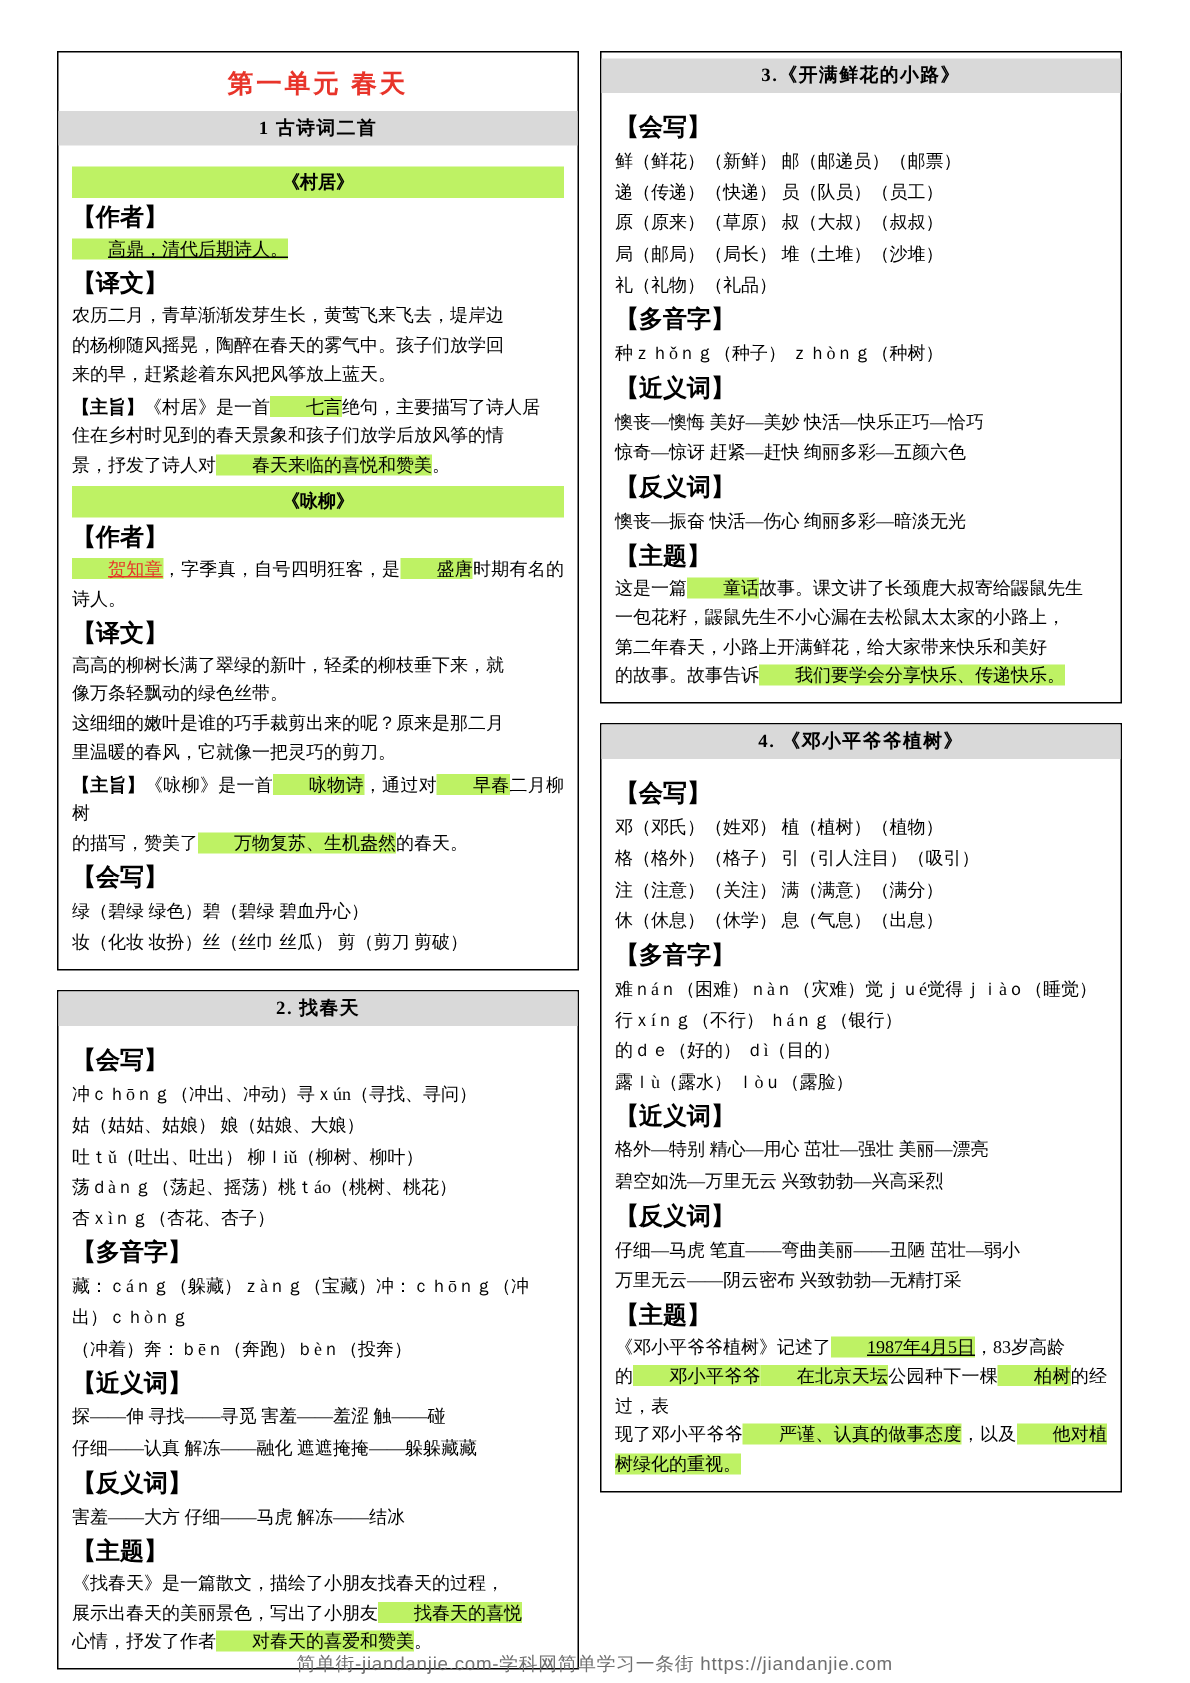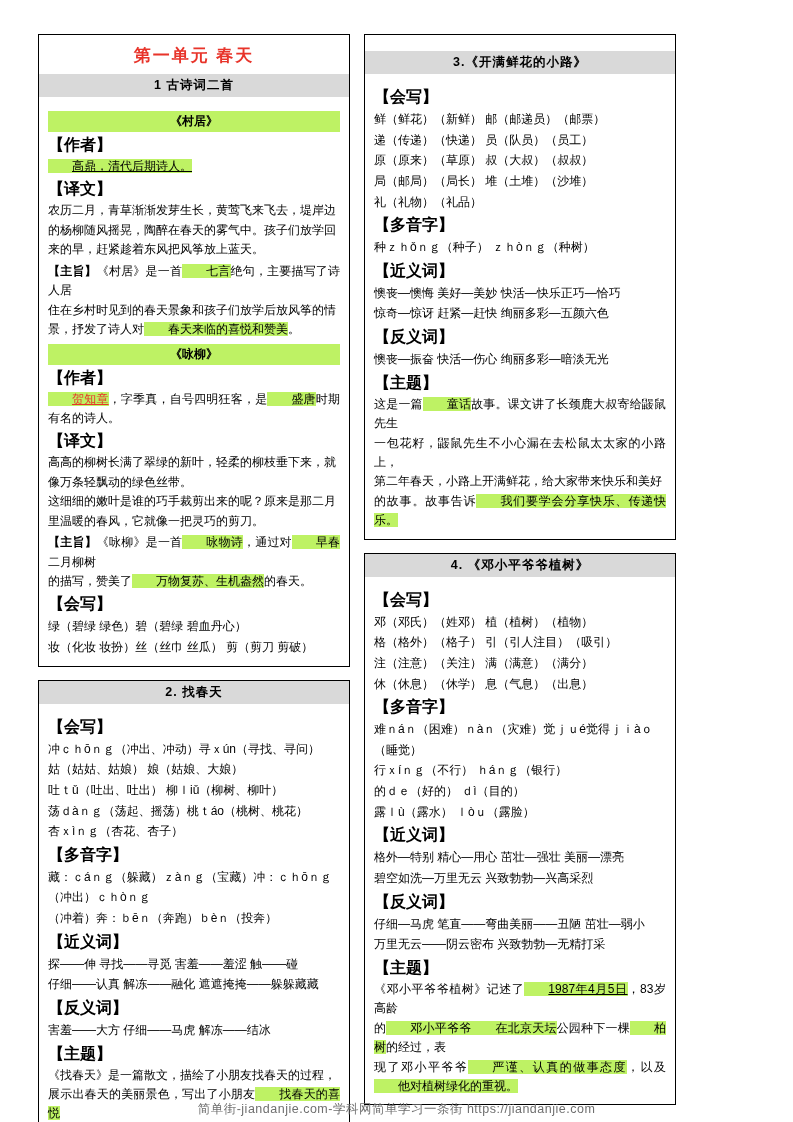--- a/index.html
+++ b/index.html
@@ -17,24 +17,25 @@
     width: 793px; height: 1122px;
     padding: 34px 38px 0 38px;
     position: relative;
   }
   .columns {
     display: flex;
     gap: 14px;
     height: 1018px;
   }
   .col {
-    width: 312px;
+    width: 348px;
     display: flex;
     flex-direction: column;
     gap: 13px;
+    font-family: Liberation Serif, serif;
   }
   .card {
     border: 1px solid #000;
     padding: 0;
     background: #fff;
   }
   .card-body {
     padding: 6px 9px 8px 9px;
   }
   .unit-title {
@@ -173,21 +174,21 @@
           <div class="line">心情，抒发了作者<span class="hl-green">对春天的喜爱和赞美</span>。</div>
         </div>
       </div>
 
       <div class="spacer"></div>
     </div>
 
     <div class="col">
 
       <div class="card">
-        <div class="lesson-bar" style="margin-top:16px">3.《开满鲜花的小路》</div>
+        <div class="lesson-bar" style="margin-top:4px">3.《开满鲜花的小路》</div>
         <div class="card-body">
           <div class="sec-label">【会写】</div>
           <div class="ent">鲜（鲜花）（新鲜）    邮（邮递员）（邮票）</div>
           <div class="ent">递（传递）（快递）  员（队员）（员工）</div>
           <div class="ent">原（原来）（草原）  叔（大叔）（叔叔）</div>
           <div class="ent">局（邮局）（局长）  堆（土堆）（沙堆）</div>
           <div class="ent">礼（礼物）（礼品）</div>
 
           <div class="sec-label">【多音字】</div>
           <div class="ent">种ｚｈǒｎｇ（种子）  ｚｈòｎｇ（种树）</div>

